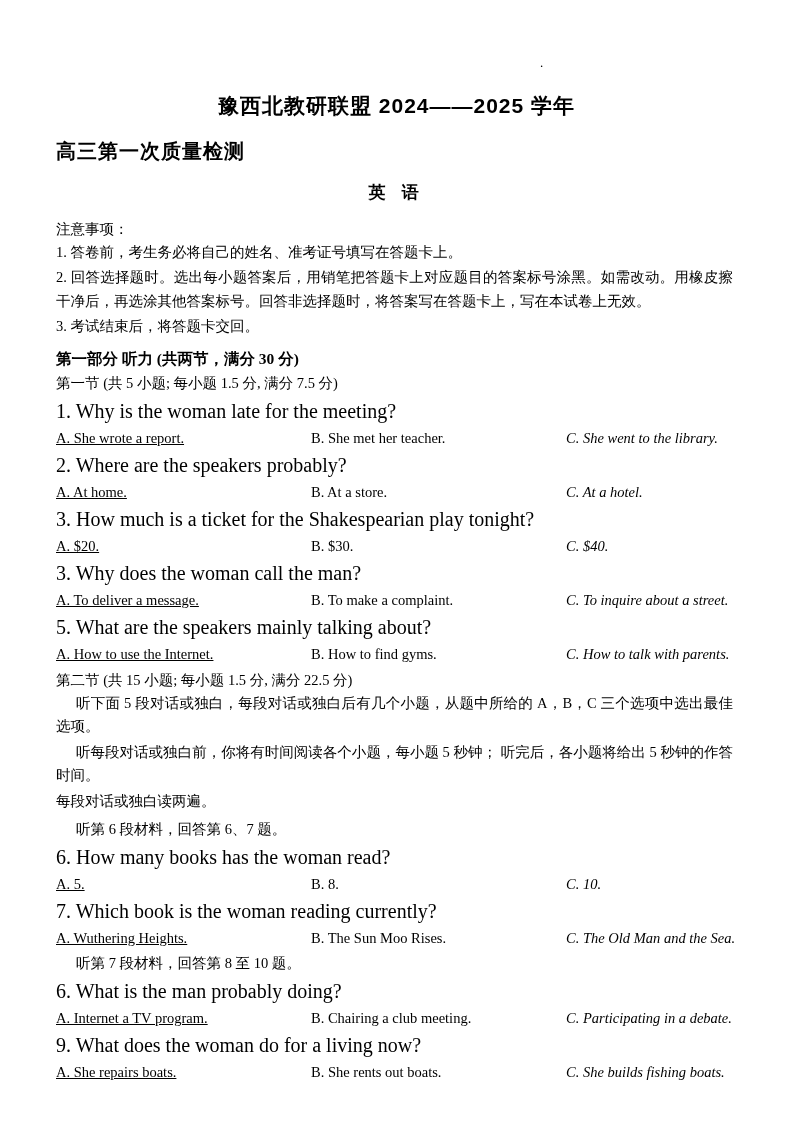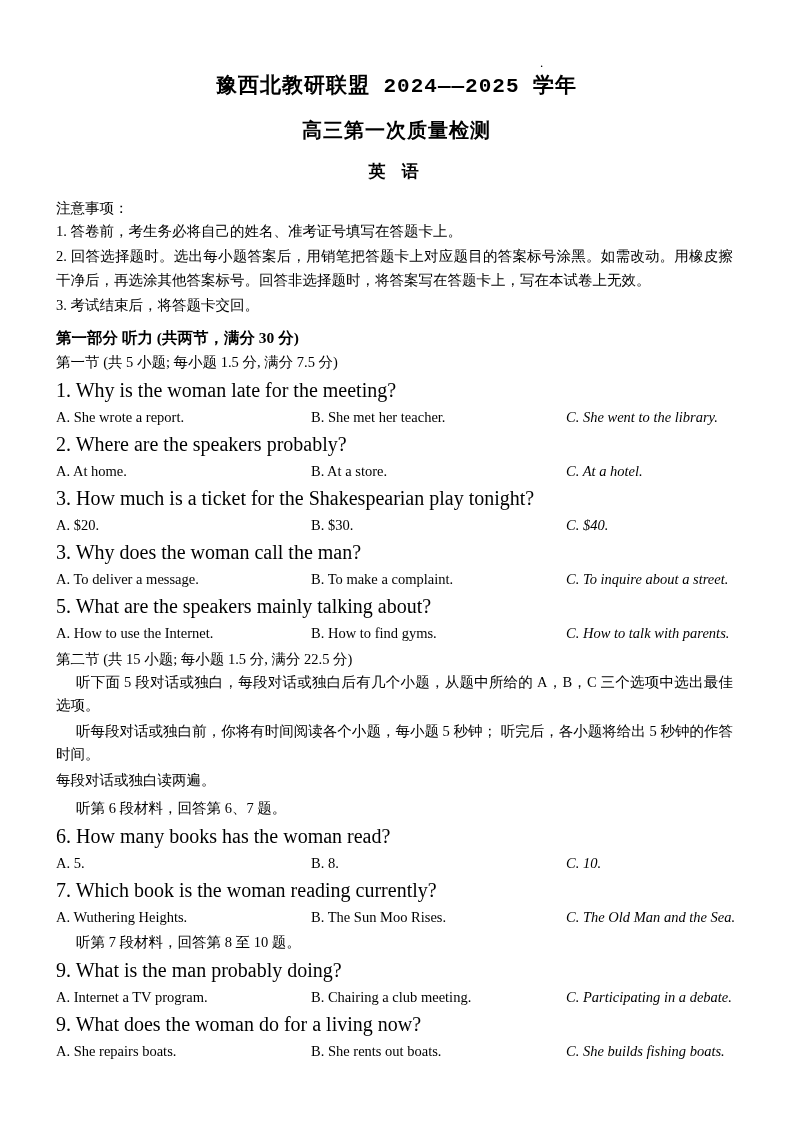--- a/index.html
+++ b/index.html
@@ -28,25 +28,25 @@
     left: 540px;
     font-size: 13px;
     line-height: 1;
     color: #000;
   }
   .title-1 {
     text-align: center;
     font-size: 21px;
     font-weight: bold;
     letter-spacing: 1px;
-    margin: 19px 0 0 0;
-    font-family: Liberation Mono, monospace;
+    margin: 40px 0 0 0;
+    font-family: Liberation Sans, sans-serif;
   }
   .title-2 {
-    text-align: center;
+    text-align: left;
     font-size: 20px;
     font-weight: bold;
     letter-spacing: 1px;
     margin: 18px 0 0 0;
   }
   .title-3 {
     text-align: center;
     font-size: 17px;
     font-weight: bold;
     letter-spacing: 6px;
@@ -79,21 +79,21 @@
     margin: 7px 0 0 0;
   }
   .opts {
     display: flex;
     font-size: 14.5px;
     margin: 7px 0 0 0;
   }
   .opts > div {
     box-sizing: border-box;
   }
-  .opt-a { width: 255px; }
+  .opt-a { width: 255px; text-decoration: underline; }
   .opt-b { width: 255px; }
   .opt-c { flex: 1; font-style: italic; }
   .listen-line {
     font-size: 14.5px;
     margin: 7px 0 0 0;
     text-indent: 20px;
   }
   .blk { margin-top: 8px; }
 </style>
 </head>
@@ -166,21 +166,21 @@
 
   <div class="q">7. Which book is the woman reading currently?</div>
   <div class="opts">
     <div class="opt-a">A. Wuthering Heights.</div>
     <div class="opt-b">B. The Sun Moo Rises.</div>
     <div class="opt-c">C. The Old Man and the Sea.</div>
   </div>
 
   <div class="listen-line">听第 7 段材料，回答第 8 至 10 题。</div>
 
-  <div class="q">9. What is the man probably doing?</div>
+  <div class="q">6. What is the man probably doing?</div>
   <div class="opts">
     <div class="opt-a">A. Internet a TV program.</div>
     <div class="opt-b">B. Chairing a club meeting.</div>
     <div class="opt-c">C. Participating in a debate.</div>
   </div>
 
   <div class="q">9. What does the woman do for a living now?</div>
   <div class="opts">
     <div class="opt-a">A. She repairs boats.</div>
     <div class="opt-b">B. She rents out boats.</div>

